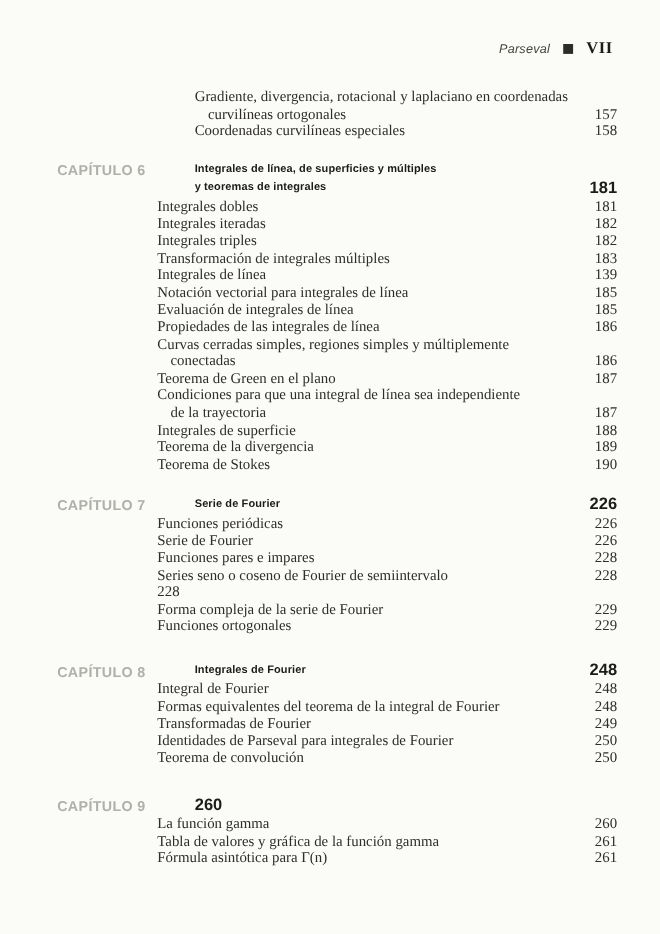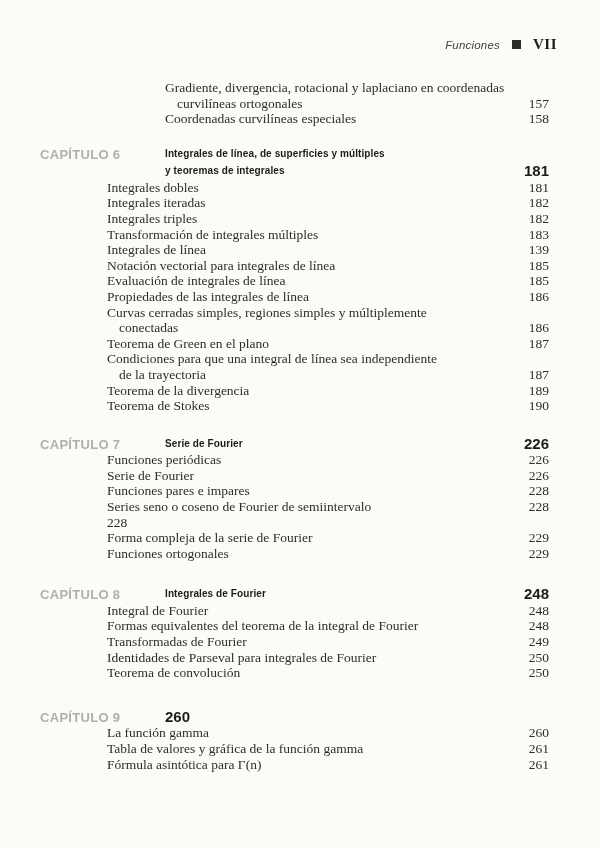--- a/index.html
+++ b/index.html
@@ -41,21 +41,21 @@
     font-family: Liberation Serif, serif;
     font-weight: bold;
     font-size: 15px;
     color: #1c1c1a;
     letter-spacing: 0.5px;
   }
 
   
   .content {
     position: absolute;
-    left: 40px;
+    left: 52px;
     top: 80px;
     width: 509px;
   }
 
   .intro-entries { margin-left: 125px; }
 
   .entry-row {
     display: flex;
     justify-content: space-between;
     align-items: flex-end;
@@ -103,29 +103,29 @@
     color: var(--chapter-title, #1b1b19);
   }
   .chapter-page {
     align-self: end;
     font-family: "Liberation Sans", sans-serif;
     font-weight: bold;
     font-size: 15px;
     line-height: 17.5px;
     color: var(--chapter-title, #1b1b19);
   }
-  .chapter-entries { margin-left: 67px; }
+  .chapter-entries { margin-left: 91px; }
 </style>
 </head>
 <body>
 
 <div class="page">
 
   <div class="header">
-    <span class="running-title">Funciones</span>
+    <span class="running-title">Parseval</span>
     <span class="header-square"></span>
     <span class="header-page">VII</span>
   </div>
 
   <div class="content">
     <div class="intro-entries">
         <div class="entry-row">
           <span class="entry-text">Gradiente, divergencia, rotacional y laplaciano en coordenadas
 curvilíneas ortogonales</span>
           <span class="entry-page">157</span>
@@ -184,20 +184,24 @@
             <div class="entry-row">
               <span class="entry-text">Teorema de Green en el plano</span>
               <span class="entry-page">187</span>
             </div>
             <div class="entry-row">
               <span class="entry-text">Condiciones para que una integral de línea sea independiente
 de la trayectoria</span>
               <span class="entry-page">187</span>
             </div>
             <div class="entry-row">
+              <span class="entry-text">Integrales de superficie</span>
+              <span class="entry-page">188</span>
+            </div>
+            <div class="entry-row">
               <span class="entry-text">Teorema de la divergencia</span>
               <span class="entry-page">189</span>
             </div>
             <div class="entry-row">
               <span class="entry-text">Teorema de Stokes</span>
               <span class="entry-page">190</span>
             </div>
           </div>
         </section>
         <section class="chapter-block">

